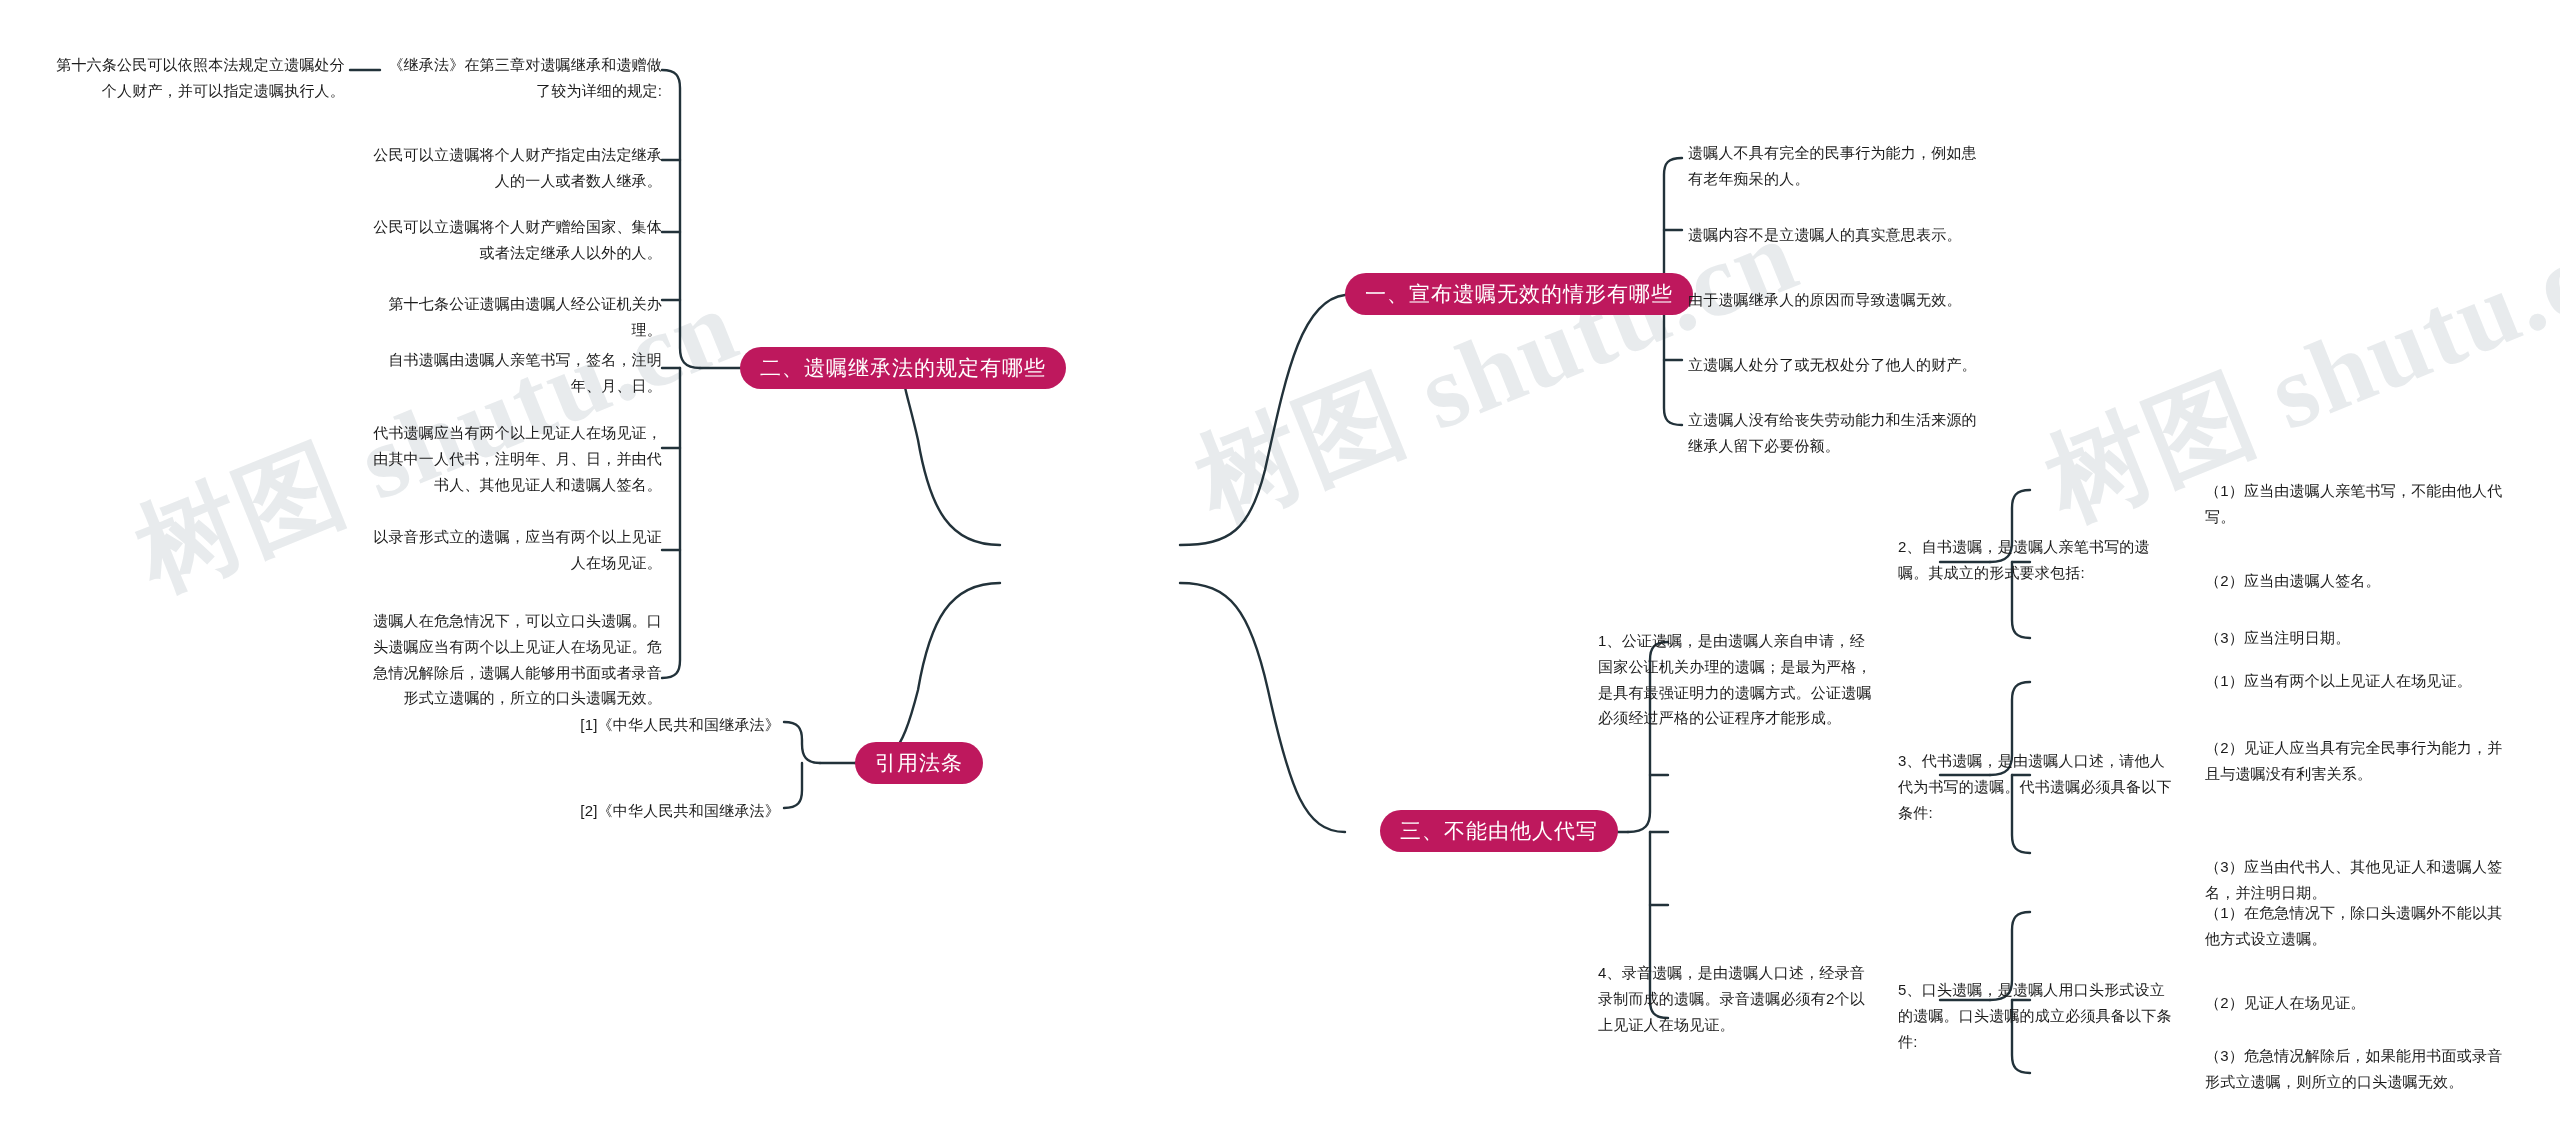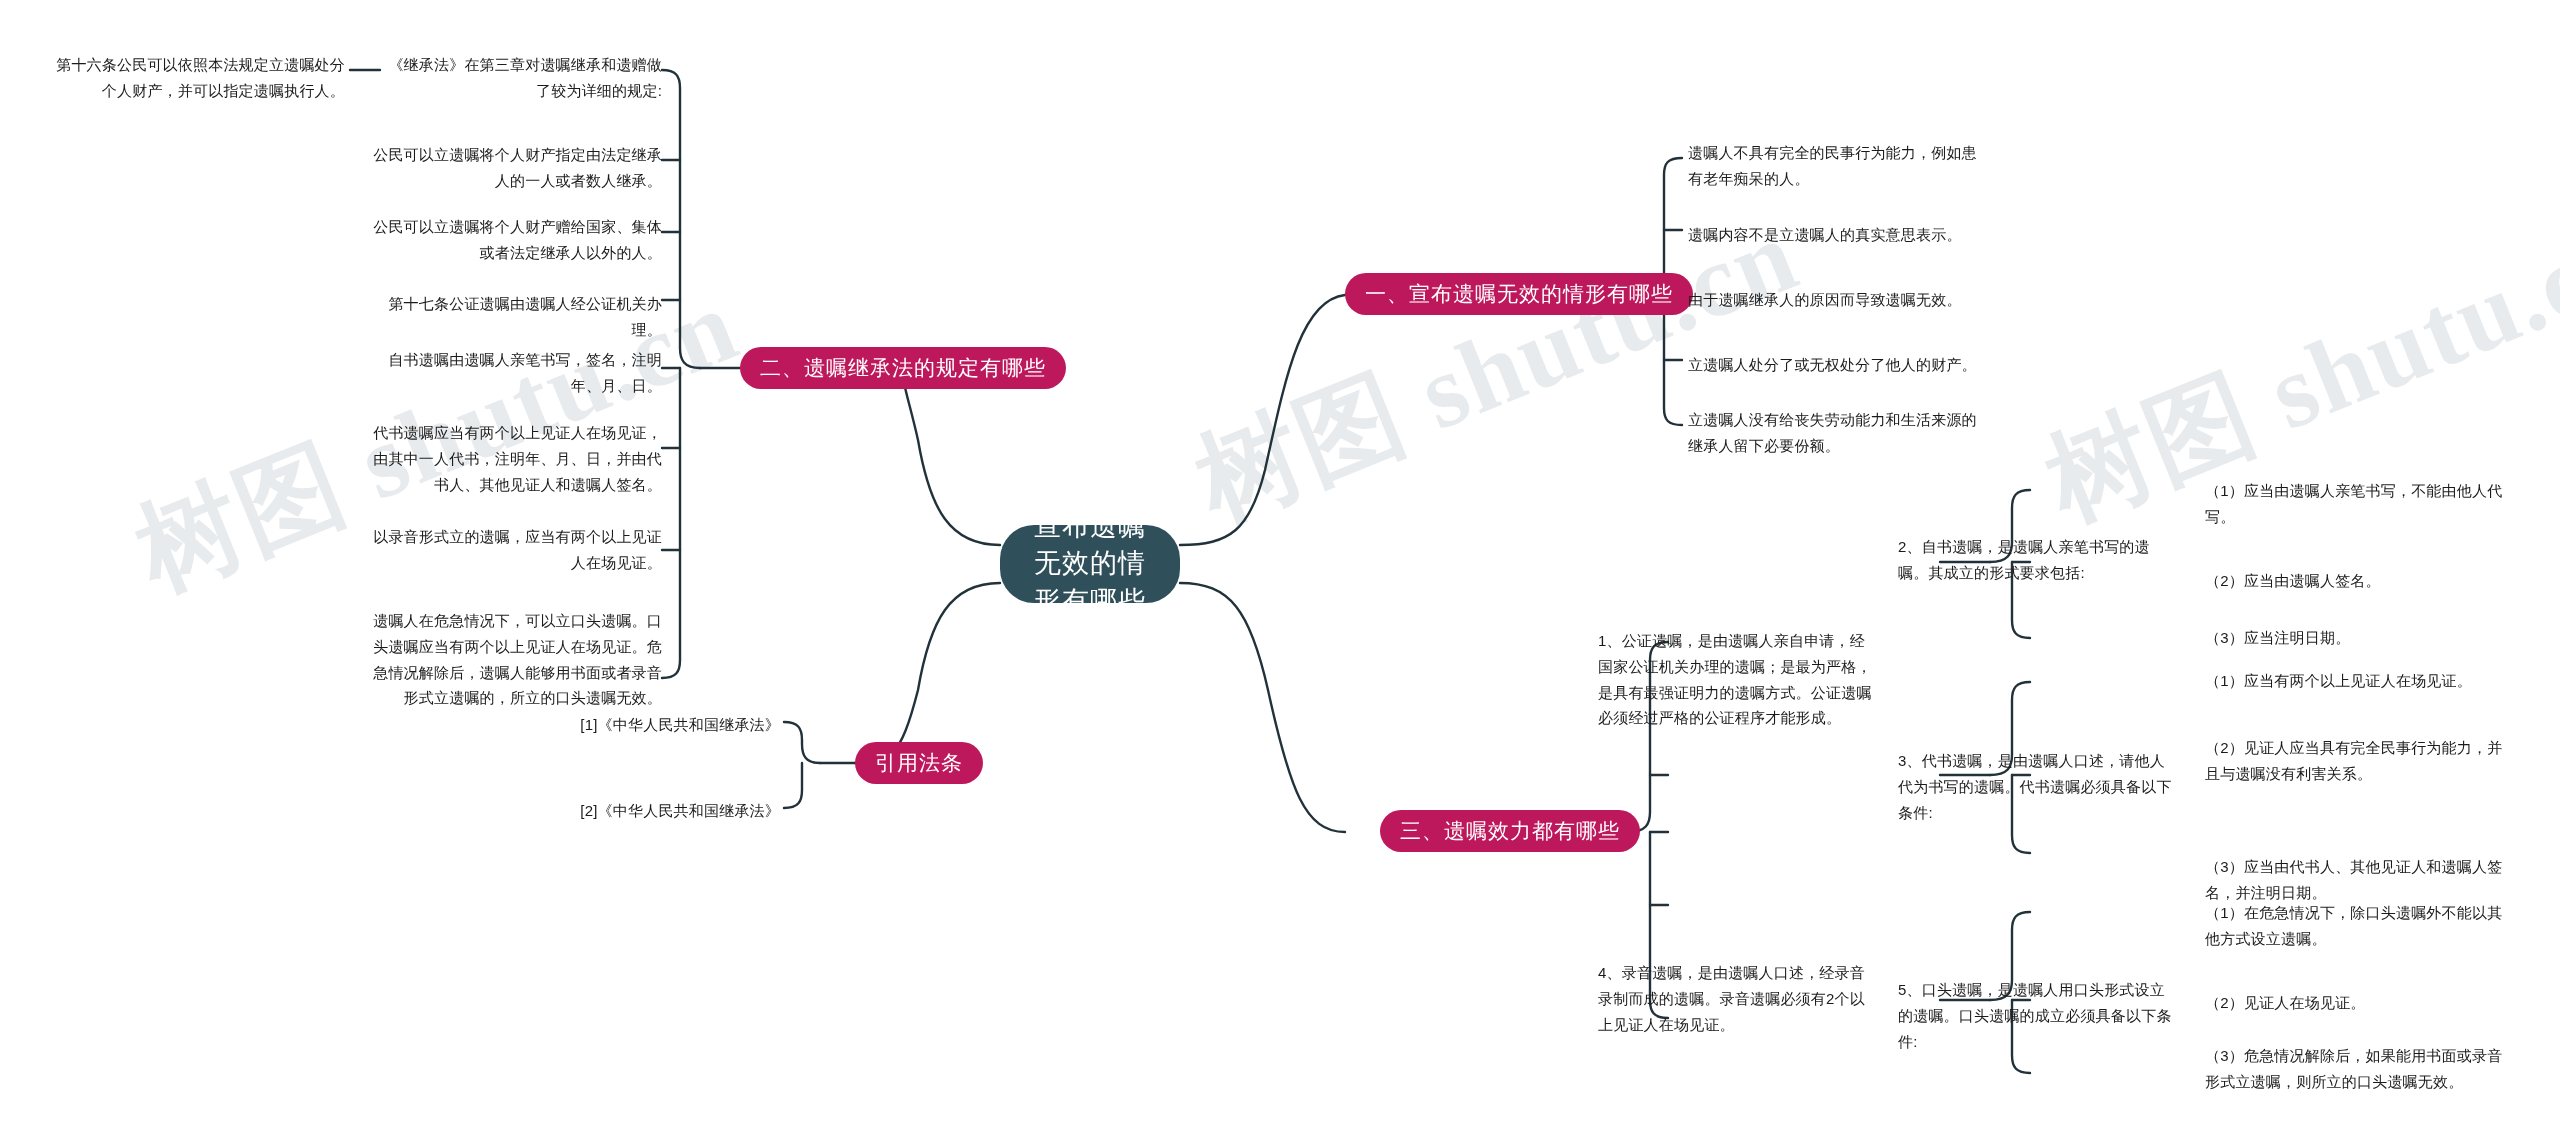--- a/index.html
+++ b/index.html
@@ -125,27 +125,26 @@
       <path d="M680 550 L662 550"></path>
 
       <path d="M380 70 L350 70"></path>
 
       <path d="M855 763 L820 763"></path>
       <path d="M820 763 C806 763 802 756 802 744 L802 740 C802 728 798 722 784 722"></path>
       <path d="M802 763 C802 763 802 772 802 784 L802 790 C802 802 798 808 784 808"></path>
     </g>
   </svg>
 
-  <div class="node root" style="left:1000px;top:525px;width:180px;height:78px;">宣布遗嘱无效的情形有哪些</div>
 
   <div class="node pill" style="left:1345px;top:273px;">一、宣布遗嘱无效的情形有哪些</div>
 
   <div class="node pill" style="left:740px;top:347px;">二、遗嘱继承法的规定有哪些</div>
 
-  <div class="node pill" style="left:1380px;top:810px;">三、遗嘱效力都有哪些</div>
+  <div class="node pill" style="left:1380px;top:810px;">三、不能由他人代写</div>
 
   <div class="node pill" style="left:855px;top:742px;">引用法条</div>
 
   <div class="node leaf l" style="left:1688px;top:140px;width:295px;">遗嘱人不具有完全的民事行为能力，例如患有老年痴呆的人。</div>
   <div class="node leaf l" style="left:1688px;top:222px;width:300px;">遗嘱内容不是立遗嘱人的真实意思表示。</div>
   <div class="node leaf l" style="left:1688px;top:287px;width:300px;">由于遗嘱继承人的原因而导致遗嘱无效。</div>
   <div class="node leaf l" style="left:1688px;top:352px;width:300px;">立遗嘱人处分了或无权处分了他人的财产。</div>
   <div class="node leaf l" style="left:1688px;top:407px;width:295px;">立遗嘱人没有给丧失劳动能力和生活来源的继承人留下必要份额。</div>
 
   <div class="node leaf r" style="left:382px;top:52px;width:280px;">《继承法》在第三章对遗嘱继承和遗赠做了较为详细的规定:</div>

